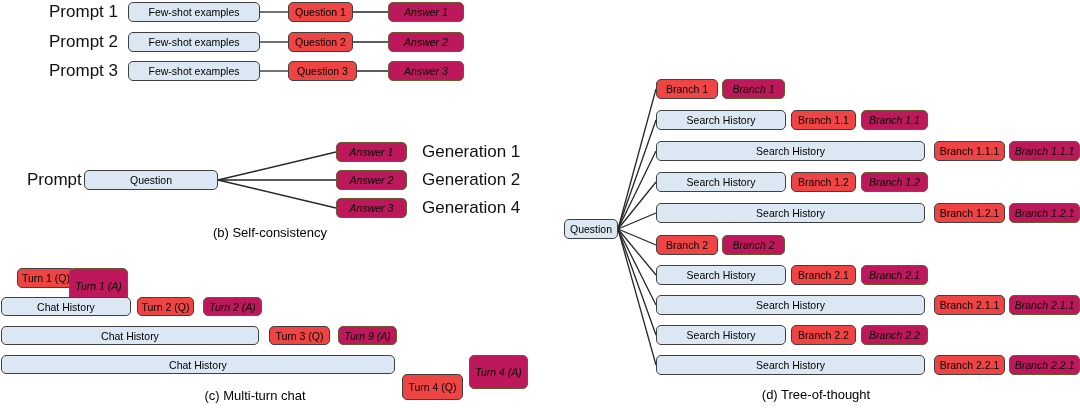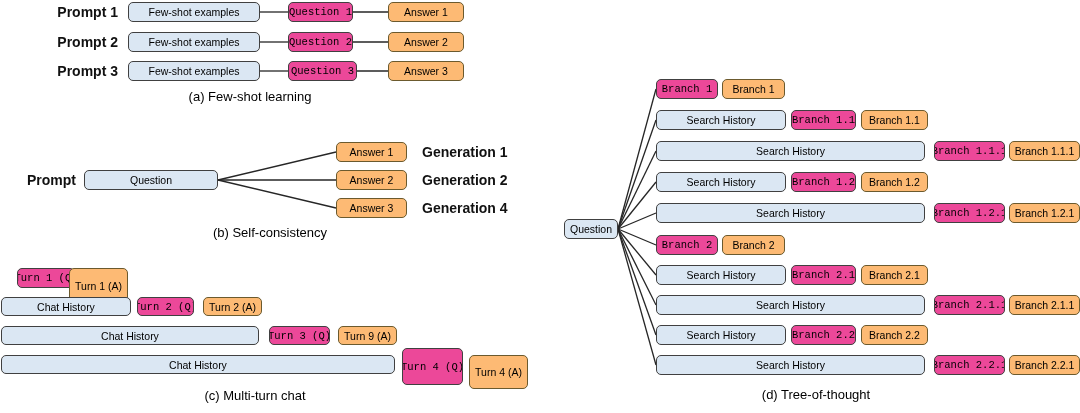--- a/index.html
+++ b/index.html
@@ -3,23 +3,23 @@
 <meta charset="utf-8">
 <style>
   html,body{margin:0;padding:0;background:#ffffff;}
   .canvas{position:relative;width:1080px;height:413px;background:#ffffff;overflow:hidden;
           font-family:"Liberation Sans",sans-serif;}
   svg.wires{position:absolute;left:0;top:0;width:1080px;height:413px;}
   .bx{position:absolute;height:20px;box-sizing:border-box;border:1.4px solid #404040;border-radius:5px;
       display:flex;align-items:center;justify-content:center;font-size:10.5px;color:#000;
       white-space:nowrap;overflow:hidden;background:#fff;}
   .blue{background:#dbe7f3;}
-  .green{background:#ec4899;font-family:Liberation Mono, monospace;}
-  .yellow{background:#fdba74;border-color:#6b5a2e;}
-  .lbl{position:absolute;height:20px;line-height:20px;font-size:14px;color:#111;white-space:nowrap;font-weight:bold;}
+  .green{background:#ef4444;}
+  .yellow{background:#be185d;border-color:#6b5a2e;font-style:italic;}
+  .lbl{position:absolute;height:20px;line-height:20px;font-size:17px;color:#111;white-space:nowrap;}
   .rt{text-align:right;}
   .cap{position:absolute;transform:translateX(-50%);font-size:13px;color:#000;white-space:nowrap;}
 </style>
 </head>
 <body>
 
 <div class="canvas">
 
   <svg class="wires" viewBox="0 0 1080 413" stroke="#262626" stroke-width="1.3">
 
@@ -54,21 +54,20 @@
   <div class="lbl rt" style="left:48px;top:32px;width:70px">Prompt 2</div>
   <div class="bx blue" style="left:128px;top:32px;width:132px">Few-shot examples</div>
   <div class="bx green" style="left:288px;top:32px;width:65px">Question 2</div>
   <div class="bx yellow" style="left:388px;top:32px;width:76px">Answer 2</div>
 
   <div class="lbl rt" style="left:48px;top:61px;width:70px">Prompt 3</div>
   <div class="bx blue" style="left:128px;top:61px;width:132px">Few-shot examples</div>
   <div class="bx green" style="left:288px;top:61px;width:69px">Question 3</div>
   <div class="bx yellow" style="left:388px;top:61px;width:76px">Answer 3</div>
 
-  <div class="cap" style="left:250px;top:89px">(a) Few-shot learning</div>
 
   <div class="lbl" style="left:27px;top:170px;width:50px">Prompt</div>
   <div class="bx blue" style="left:84px;top:170px;width:134px">Question</div>
 
   <div class="bx yellow" style="left:336px;top:142px;width:71px">Answer 1</div>
   <div class="bx yellow" style="left:336px;top:170px;width:71px">Answer 2</div>
   <div class="bx yellow" style="left:336px;top:198px;width:71px">Answer 3</div>
 
   <div class="lbl" style="left:422px;top:142px">Generation 1</div>
   <div class="lbl" style="left:422px;top:170px">Generation 2</div>
@@ -81,21 +80,21 @@
 
   <div class="bx blue" style="left:1px;top:297px;width:130px;height:19px">Chat History</div>
   <div class="bx green" style="left:137px;top:297px;width:57px;height:19px">Turn 2 (Q)</div>
   <div class="bx yellow" style="left:203px;top:297px;width:59px;height:19px">Turn 2 (A)</div>
 
   <div class="bx blue" style="left:1px;top:326px;width:258px;height:19px">Chat History</div>
   <div class="bx green" style="left:269px;top:326px;width:61px;height:19px">Turn 3 (Q)</div>
   <div class="bx yellow" style="left:338px;top:326px;width:59px;height:19px">Turn 9 (A)</div>
 
   <div class="bx blue" style="left:1px;top:355px;width:394px;height:19px">Chat History</div>
-  <div class="bx green" style="left:402px;top:348px;width:61px;height:37px">Turn 4 (Q)</div>
+  <div class="bx green" style="left:402px;top:374px;width:61px;height:26px">Turn 4 (Q)</div>
   <div class="bx yellow" style="left:469px;top:355px;width:59px;height:34px">Turn 4 (A)</div>
 
   <div class="cap" style="left:255px;top:388px">(c) Multi-turn chat</div>
 
   <div class="bx blue" style="left:564px;top:219px;width:54px">Question</div>
 
   <div class="bx green" style="left:656px;top:79px;width:62px">Branch 1</div>
   <div class="bx yellow" style="left:722px;top:79px;width:63px">Branch 1</div>
 
   <div class="bx blue" style="left:656px;top:110px;width:130px">Search History</div>

